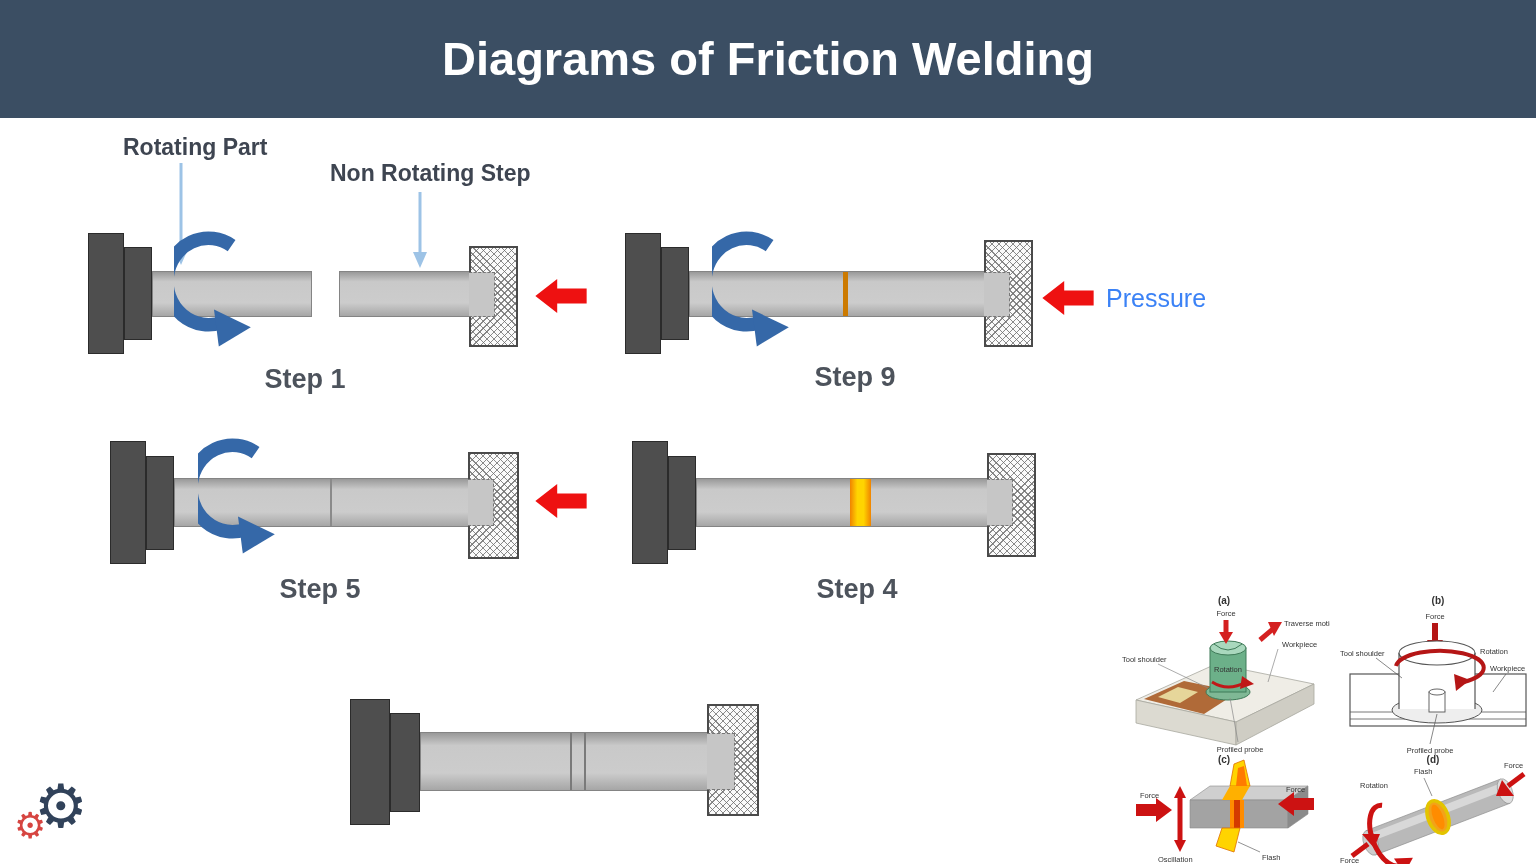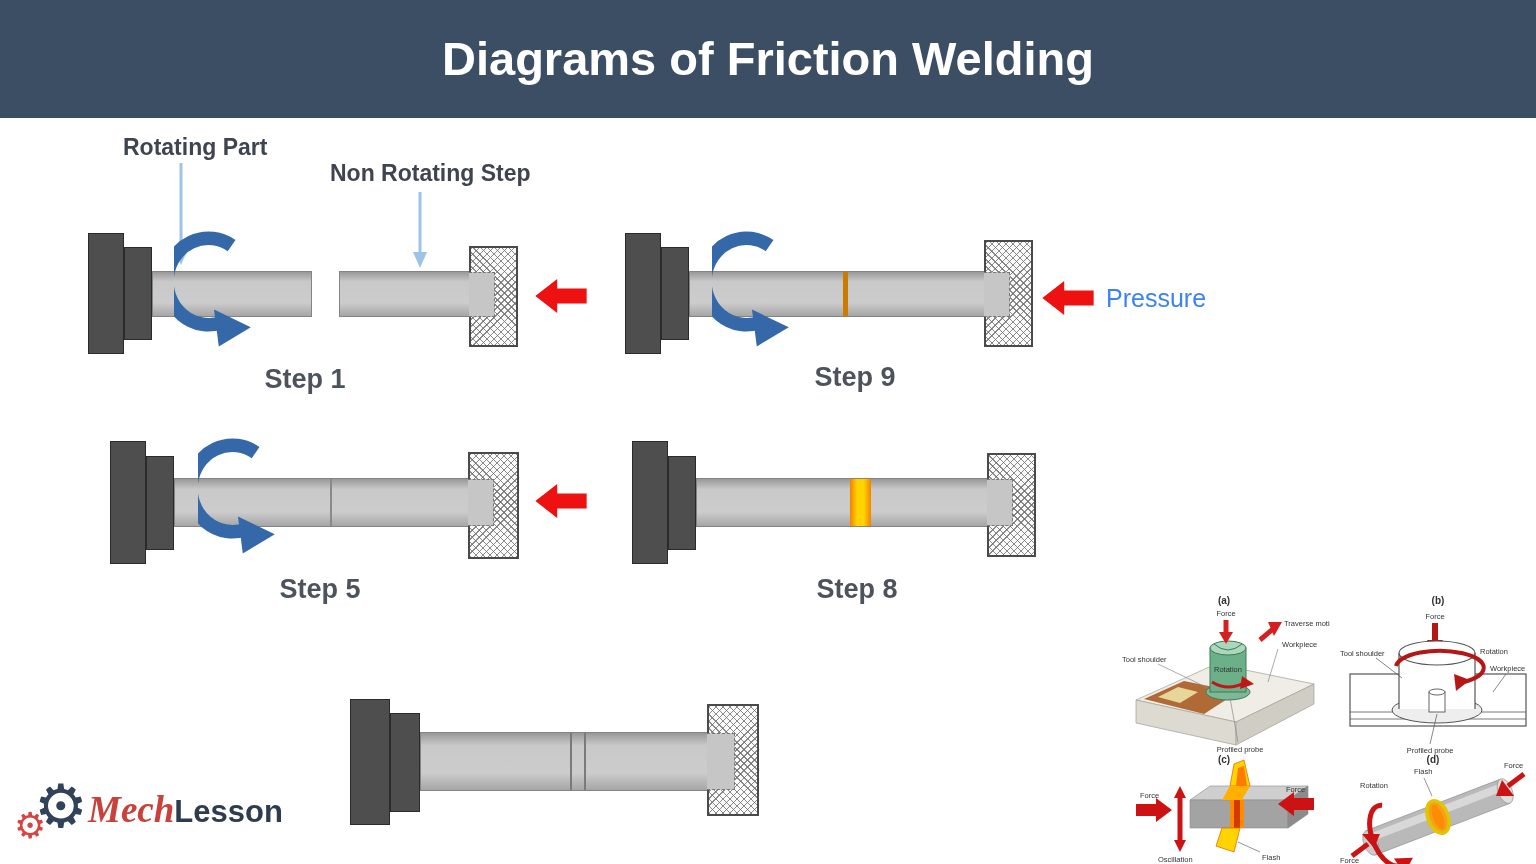--- a/index.html
+++ b/index.html
@@ -100,35 +100,32 @@
   </svg>
   <div class="step-label" style="left:240px;top:574px;width:160px;">Step 5</div>
 
   <div class="chuck" style="left:632px;top:441px;width:36px;height:123px;"></div>
   <div class="chuck" style="left:668px;top:456px;width:28px;height:94px;"></div>
   <div class="shaft" style="left:696px;top:478px;width:296px;height:49px;"></div>
   <div class="weld-line" style="left:850px;top:479px;width:21px;height:47px;
        background:linear-gradient(90deg,#f08300 0,#ffd400 35%,#ffd400 65%,#f08300 100%);"></div>
   <div class="hatch-block" style="left:987px;top:453px;width:49px;height:104px;"></div>
   <div class="shaft-insert" style="left:987px;top:479px;width:26px;height:47px;"></div>
-  <div class="step-label" style="left:777px;top:574px;width:160px;">Step 8</div>
+  <div class="step-label" style="left:777px;top:574px;width:160px;">Step 4</div>
 
   <div class="chuck" style="left:350px;top:699px;width:40px;height:126px;"></div>
   <div class="chuck" style="left:390px;top:713px;width:30px;height:99px;"></div>
   <div class="shaft" style="left:420px;top:732px;width:290px;height:59px;"></div>
   <div class="weld-line" style="left:570px;top:733px;width:2px;height:57px;background:#7a7a7a;"></div>
   <div class="weld-line" style="left:584px;top:733px;width:2px;height:57px;background:#7a7a7a;"></div>
   <div class="hatch-block" style="left:707px;top:704px;width:52px;height:112px;"></div>
   <div class="shaft-insert" style="left:707px;top:733px;width:28px;height:57px;"></div>
 
   <span class="logo-gear" style="left:34px;top:776px;font-size:60px;color:#31425a;">⚙</span>
   <span class="logo-gear" style="left:14px;top:808px;font-size:36px;color:#d64541;">⚙</span>
-  <div class="logo-text" style="left:88px;top:788px;">
-    <span class="logo-mech">Mech</span><span class="logo-lesson">Lesson</span>
-  </div>
 
   <svg class="abs panel" style="left:1118px;top:592px;" width="212" height="166" viewBox="0 0 212 166">
     <text class="ptag" x="106" y="12" text-anchor="middle">(a)</text>
 
     <polygon points="18,108 98,72 196,92 118,130" fill="#efede6" stroke="#a8a8a0" stroke-width="0.8"></polygon>
     <polygon points="18,108 118,130 118,153 18,131" fill="#dcdad1" stroke="#a8a8a0" stroke-width="0.8"></polygon>
     <polygon points="118,130 196,92 196,112 118,153" fill="#cfcdc4" stroke="#a8a8a0" stroke-width="0.8"></polygon>
 
     <polygon points="26,107 66,89 120,100 86,122" fill="#b06a38"></polygon>
     <polygon points="40,105 60,95 80,100 62,111" fill="#e6d69a"></polygon>

